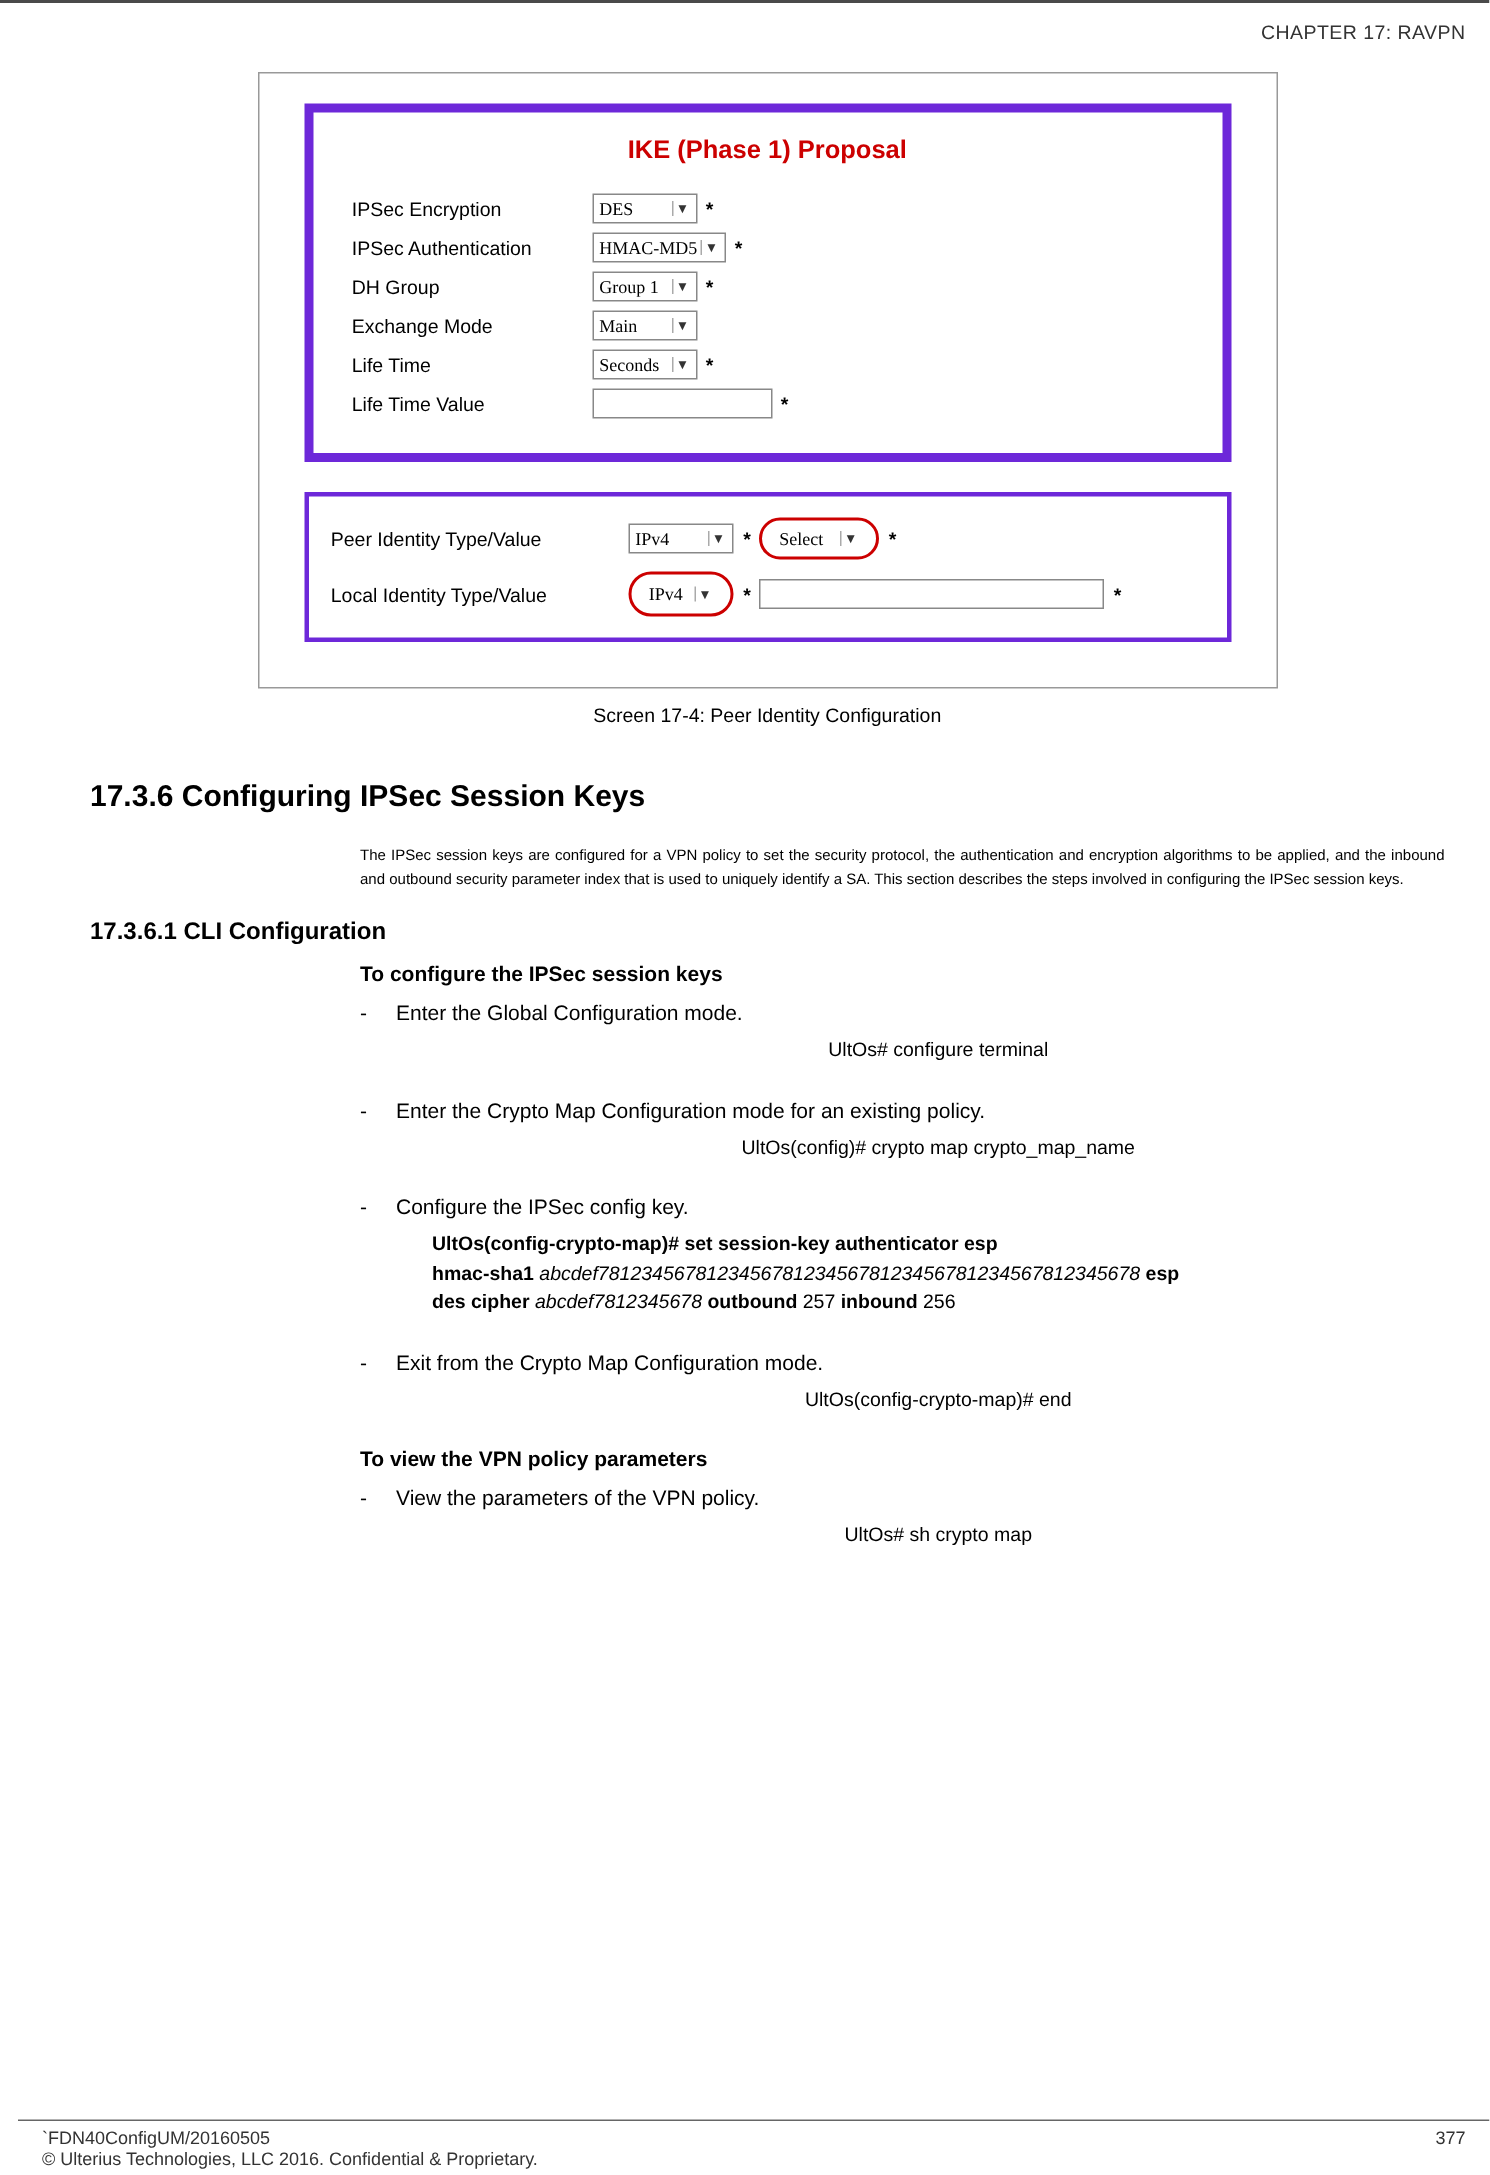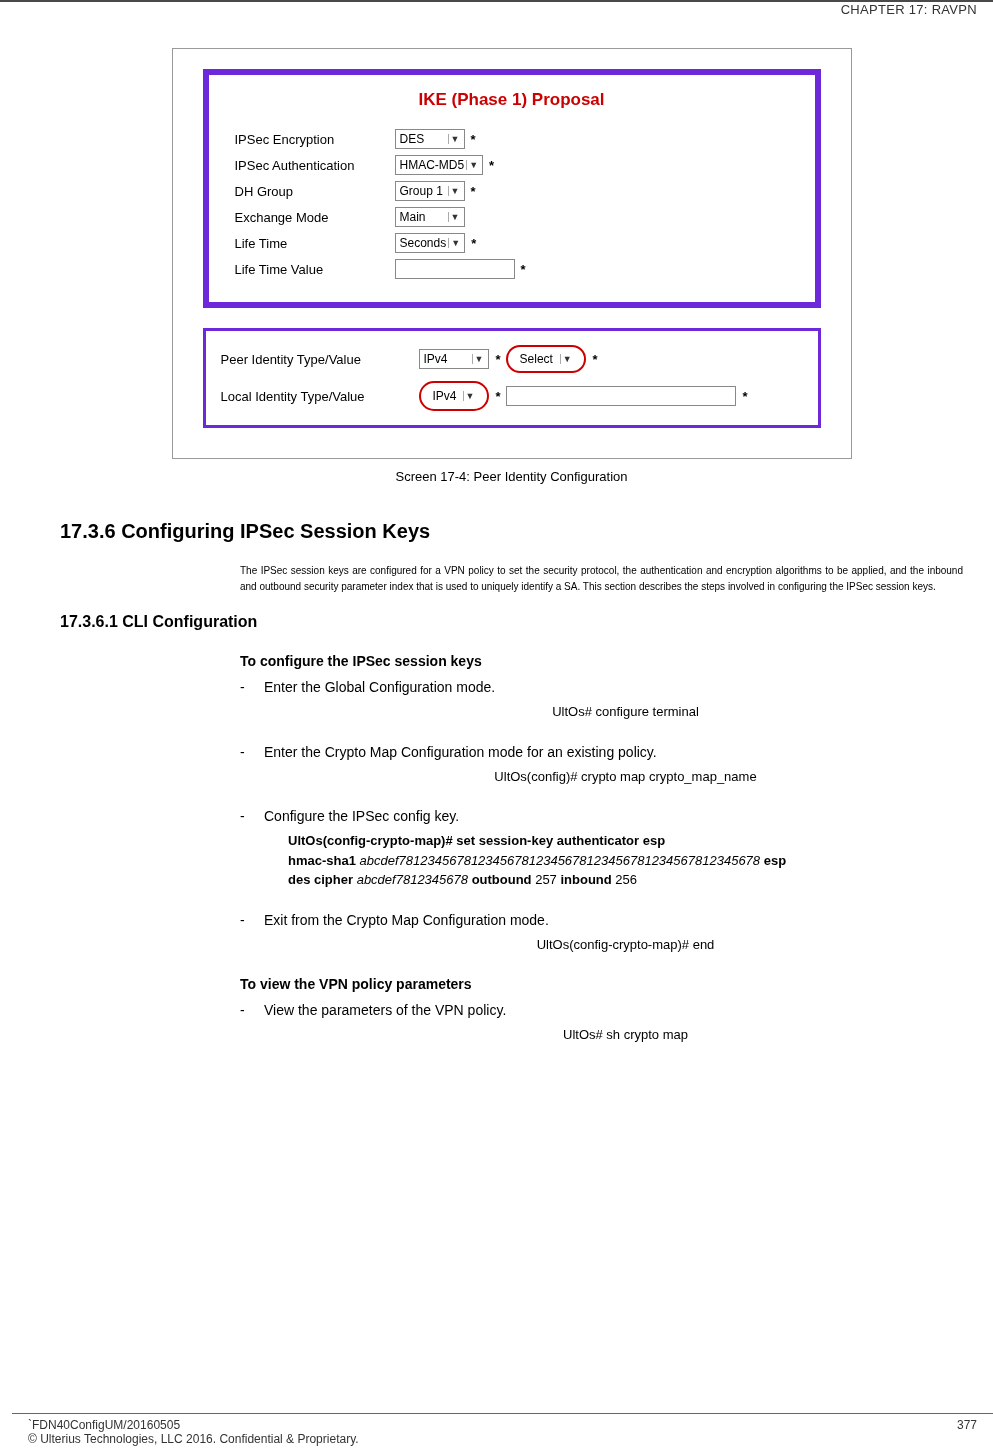--- a/index.html
+++ b/index.html
@@ -13,21 +13,21 @@
       position: relative;
     }
 
     
     .chapter-header {
       position: absolute;
       top: 0;
       right: 0;
       width: 100%;
       border-top: 2px solid #4a4a4a;
-      padding: 0 16px 4px 0;
+      padding: 12px 16px 4px 0;
       text-align: right;
       font-size: 13px;
       color: #333;
       letter-spacing: 0.3px;
     }
 
     
     .content-wrapper {
       padding-top: 28px;
       padding-left: 60px;
@@ -95,20 +95,21 @@
       padding: 1px 2px;
       display: inline-flex;
       align-items: center;
       min-width: 70px;
       height: 20px;
     }
 
     .select-box .select-text {
       flex: 1;
       padding: 0 2px;
+      font-family: Liberation Serif, serif;
     }
 
     .select-arrow {
       font-size: 9px;
       color: #333;
       padding: 0 2px;
       border-left: 1px solid #aaa;
     }
 
     .required-star {
@@ -193,21 +194,21 @@
       text-align: justify;
       margin-left: 180px;
       margin-bottom: 16px;
     }
 
     
     .subsection-heading {
       font-size: 16px;
       font-weight: bold;
       margin-top: 18px;
-      margin-bottom: 22px;
+      margin-bottom: 10px;
       color: #000;
     }
 
     
     .cli-section {
       margin-left: 180px;
     }
 
     .cli-bold {
       font-weight: bold;

